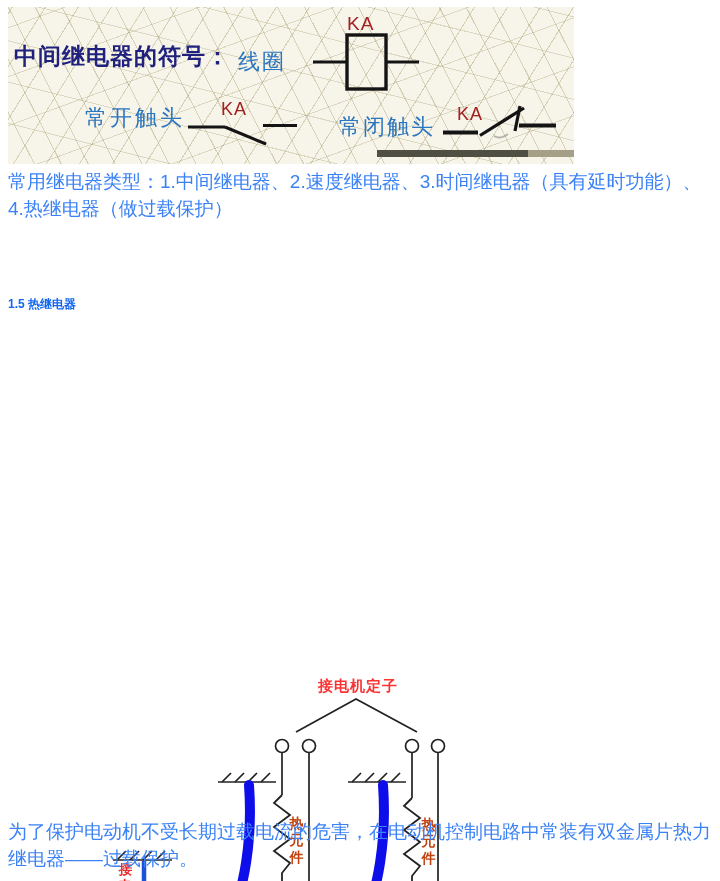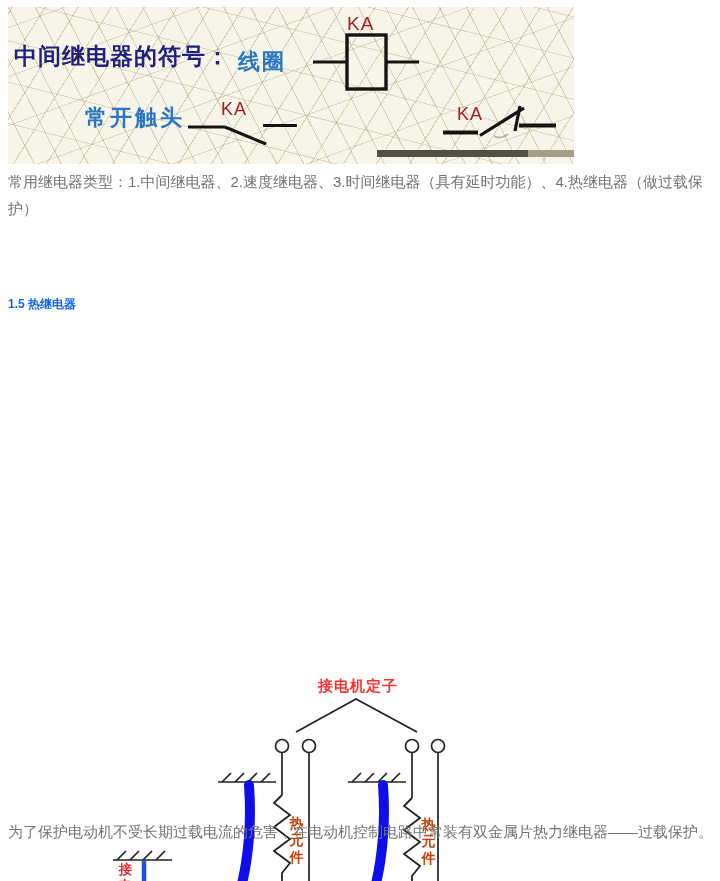--- a/index.html
+++ b/index.html
@@ -13,31 +13,31 @@
     background-image:
       repeating-linear-gradient(63deg, rgba(160,150,100,0) 0 23px, rgba(160,150,100,.38) 23px 24px),
       repeating-linear-gradient(-58deg, rgba(160,150,100,0) 0 27px, rgba(160,150,100,.38) 27px 28px),
       repeating-linear-gradient(14deg, rgba(160,150,100,0) 0 39px, rgba(160,150,100,.30) 39px 40px),
       repeating-linear-gradient(-20deg, rgba(160,150,100,0) 0 45px, rgba(160,150,100,.30) 45px 46px);
     overflow:hidden;
   }
   .hero svg{position:absolute;left:0;top:0;}
   .hlabel{position:absolute;white-space:nowrap;}
   .h-title{left:6px;top:34px;font-size:23px;font-weight:bold;color:#20207d;letter-spacing:1px;}
-  .h-blue{font-size:22px;font-weight:bold;color:#2b76c0;letter-spacing:2px;}
+  .h-blue{font-size:22px;font-weight:normal;color:#2b76c0;letter-spacing:2px;}
   .h-coil{left:230px;top:40px;}
   .h-no{left:77px;top:96px;letter-spacing:3px;}
   .h-nc{left:331px;top:105px;}
   .h-ka{font-size:19px;font-weight:normal;color:#a32020;letter-spacing:1px;}
   .ka-coil{left:339px;top:6px;}
   .ka-no{left:213px;top:92px;font-size:18px;}
   .ka-nc{left:449px;top:97px;font-size:18px;}
 
   
-  .para{position:absolute;left:8px;width:706px;font-size:15px;line-height:27px;color:#737373;}
+  .para{position:absolute;left:8px;width:706px;font-size:19px;line-height:27px;color:#3b82f6;}
   .para1{top:168px;}
   .para2{top:818px;}
   .sec-head{position:absolute;left:8px;top:286px;font-size:12px;font-weight:bold;color:#1266f1;}
 
   
   .figure{position:absolute;left:0;top:335px;width:600px;height:470px;}
   .diagram-svg{position:absolute;left:105px;top:340px;}
   .dlabel{position:absolute;white-space:nowrap;}
   .d-stator{left:313px;top:342px;width:90px;text-align:center;font-size:15px;font-weight:bold;color:#fb3333;letter-spacing:1px;}
   .v-label{width:17px;font-size:14px;font-weight:bold;line-height:17px;word-break:break-all;white-space:normal;text-align:center;}
@@ -77,20 +77,21 @@
       <g>
         <rect x="369" y="143" width="151" height="7" fill="#504f44"></rect>
         <rect x="520" y="143" width="46" height="7" fill="#a59f87"></rect>
       </g>
     </svg>
     <div class="hlabel h-title">中间继电器的符号：</div>
     <div class="hlabel h-blue h-coil">线圈</div>
     <div class="hlabel h-ka ka-coil">KA</div>
     <div class="hlabel h-blue h-no">常开触头</div>
     <div class="hlabel h-ka ka-no">KA</div>
+    <div class="hlabel h-blue h-nc">常闭触头</div>
     <div class="hlabel h-ka ka-nc">KA</div>
   </div>
 
   <div class="para para1">常用继电器类型：1.中间继电器、2.速度继电器、3.时间继电器（具有延时功能）、4.热继电器（做过载保护）</div>
 
   <h2 class="sec-head">1.5 热继电器</h2>
 
   <div class="figure">
 
     <svg class="diagram-svg" width="395" height="372" viewBox="105 340 395 372">

